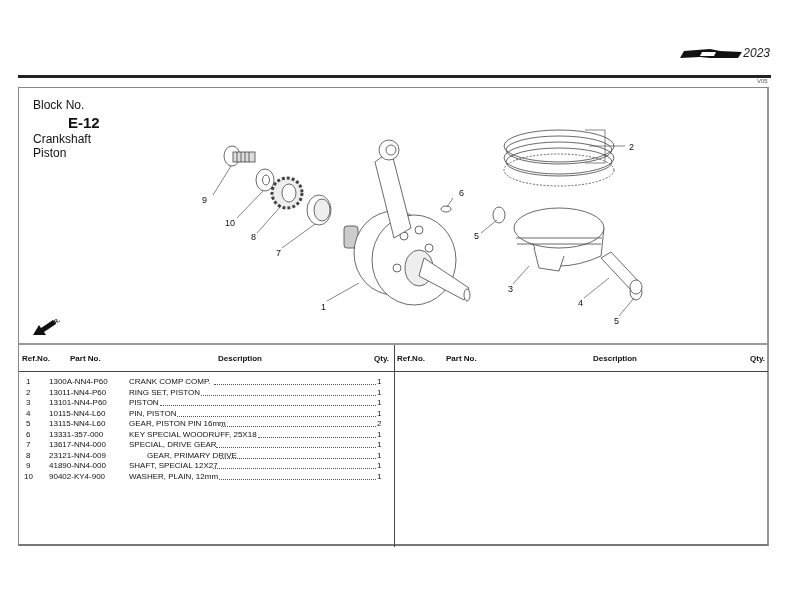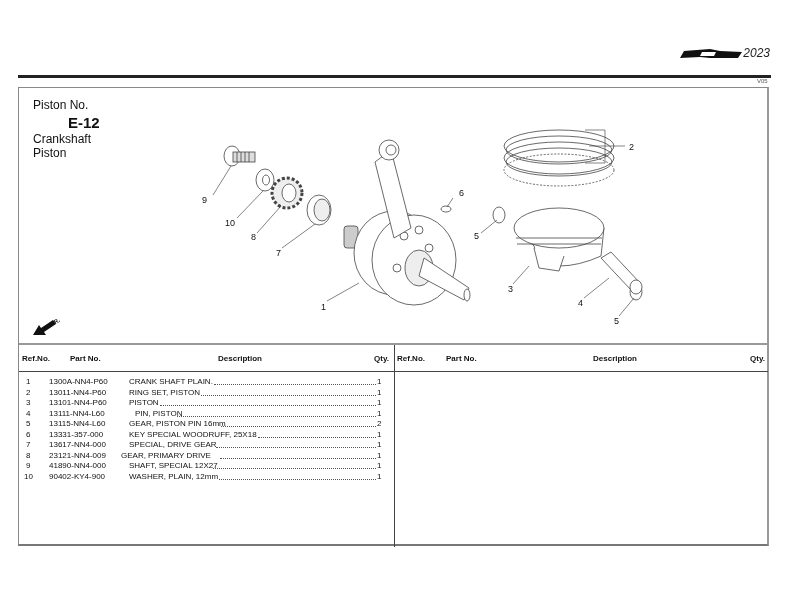--- a/index.html
+++ b/index.html
@@ -34,21 +34,21 @@
     <polygon points="4,2 30,0 40,2 62,3 58,9 30,9 20,8 0,9" fill="#111"></polygon>
     <polygon points="22,3 36,3 34,7 20,7" fill="#fff"></polygon>
   </svg>
   <span class="brand-year">2023</span>
 </div>
 <div class="header-rule"></div>
 <div class="version">V05</div>
 
 <div class="frame"></div>
 
-<div class="block-label">Piston No.</div>
+<div class="block-label">Block No.</div>
 <div class="block-no">E-12</div>
 <div class="block-title">
   <div>Crankshaft</div>
   <div>Piston</div>
 </div>
 
 <svg class="diagram" viewBox="0 0 749 255">
   <g stroke="#444" stroke-width="0.8" fill="#fff">
 
     <g>
@@ -159,42 +159,42 @@
   <div class="col left">
     <div class="thead">
       <span style="left:3px">Ref.No.</span>
       <span style="left:51px">Part No.</span>
       <span style="left:199px">Description</span>
       <span style="left:355px">Qty.</span>
     </div>
     <div class="row" style="top:31px">
       <span style="left:7px">1</span>
       <span style="left:30px">1300A-NN4-P60</span>
-      <span class="desc" style="left:110px">CRANK SHAFT PLAIN.</span>
+      <span class="desc" style="left:110px">CRANK COMP COMP.</span>
       <span style="left:358px">1</span>
     <span class="dots" style="left: 194.719px; width: 162.281px;"></span>
       </div>
     <div class="row" style="top:41.5px">
       <span style="left:7px">2</span>
       <span style="left:30px">13011-NN4-P60</span>
       <span class="desc" style="left:110px">RING SET, PISTON</span>
       <span style="left:358px">1</span>
     <span class="dots" style="left: 181.984px; width: 175.016px;"></span>
       </div>
     <div class="row" style="top:52px">
       <span style="left:7px">3</span>
       <span style="left:30px">13101-NN4-P60</span>
       <span class="desc" style="left:110px">PISTON</span>
       <span style="left:358px">1</span>
     <span class="dots" style="left: 140.641px; width: 216.359px;"></span>
       </div>
     <div class="row" style="top:62.5px">
       <span style="left:7px">4</span>
-      <span style="left:30px">13111-NN4-L60</span>
-      <span class="desc" style="left:116px">PIN, PISTON</span>
+      <span style="left:30px">10115-NN4-L60</span>
+      <span class="desc" style="left:110px">PIN, PISTON</span>
       <span style="left:358px">1</span>
     <span class="dots" style="left: 158.422px; width: 198.578px;"></span>
       </div>
     <div class="row" style="top:73px">
       <span style="left:7px">5</span>
       <span style="left:30px">13115-NN4-L60</span>
       <span class="desc" style="left:110px">GEAR, PISTON PIN 16mm</span>
       <span style="left:358px">2</span>
     <span class="dots" style="left: 201.844px; width: 155.156px;"></span>
       </div>
@@ -208,21 +208,21 @@
     <div class="row" style="top:94px">
       <span style="left:7px">7</span>
       <span style="left:30px">13617-NN4-000</span>
       <span class="desc" style="left:110px">SPECIAL, DRIVE GEAR</span>
       <span style="left:358px">1</span>
     <span class="dots" style="left: 196.812px; width: 160.188px;"></span>
       </div>
     <div class="row" style="top:104.5px">
       <span style="left:7px">8</span>
       <span style="left:30px">23121-NN4-009</span>
-      <span class="desc" style="left:102px">GEAR, PRIMARY DRIVE</span>
+      <span class="desc" style="left:128px">GEAR, PRIMARY DRIVE</span>
       <span style="left:358px">1</span>
     <span class="dots" style="left: 200.953px; width: 156.047px;"></span>
       </div>
     <div class="row" style="top:115px">
       <span style="left:7px">9</span>
       <span style="left:30px">41890-NN4-000</span>
       <span class="desc" style="left:110px">SHAFT, SPECIAL 12X27</span>
       <span style="left:358px">1</span>
     <span class="dots" style="left: 193.719px; width: 163.281px;"></span>
       </div>

